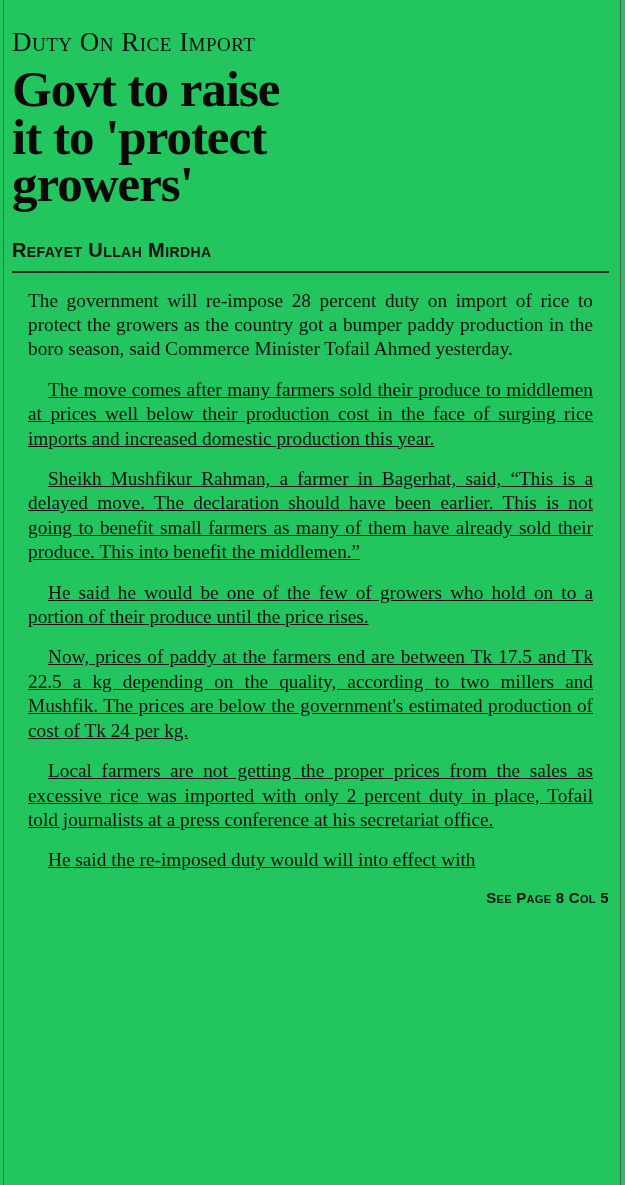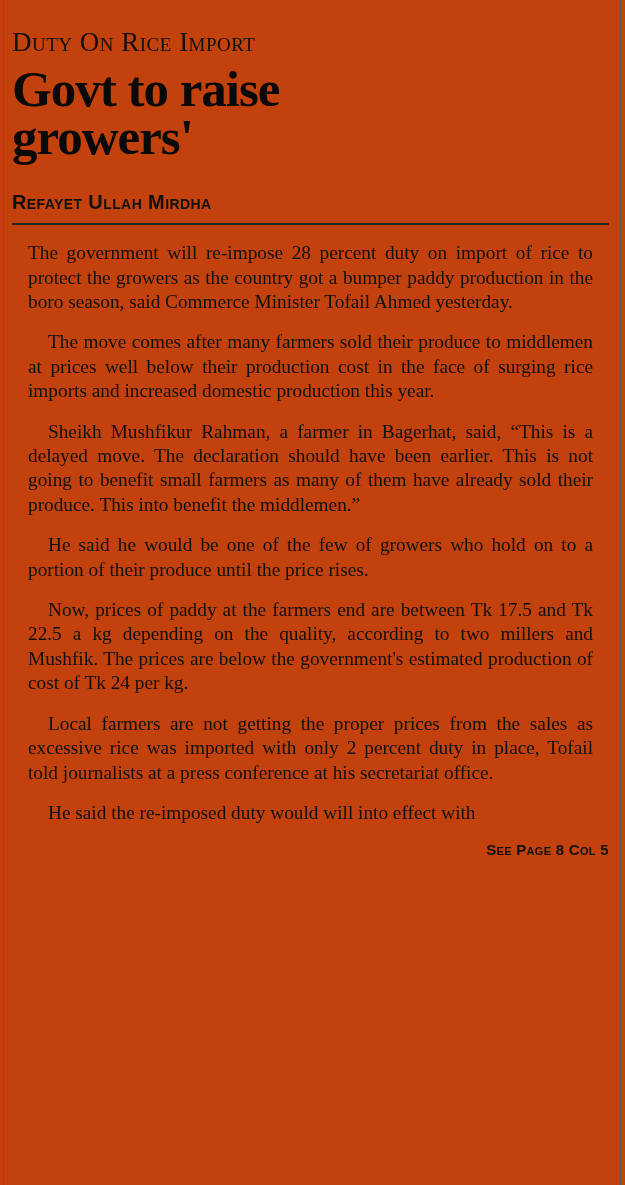--- a/index.html
+++ b/index.html
@@ -12,21 +12,21 @@
     height: 1185px;
     font-family: "Liberation Serif", serif;
     color: #111111;
     overflow: hidden;
   }
   .page {
     position: relative;
     width: 625px;
     height: 1185px;
     box-sizing: border-box;
-    background: #c2410c;
+    background: #22c55e;
   }
   
   .rule-left, .rule-right {
     position: absolute;
     top: 0;
     width: 1px;
     height: 1185px;
     background: #5a5a5a;
   }
   .rule-left { left: 3px; }
@@ -84,20 +84,21 @@
     font-size: 19.3px;
     line-height: 1.265;
     text-align: justify;
     text-justify: inter-word;
     margin: 16px;
     color: #101010;
     hyphens: auto;
   }
   .body-text p.indent {
     text-indent: 20px;
+    text-decoration: underline;
   }
   .body-text p.last {
     text-align: left;
   }
 
   .continuation {
     font-family: "Liberation Sans", sans-serif;
     font-weight: 700;
     font-size: 15px;
     letter-spacing: 0.3px;
@@ -114,20 +115,21 @@
 <div class="page">
   <div class="rule-left"></div>
   <div class="rule-right"></div>
 
   <div class="article">
 
     <div class="kicker">Duty on Rice Import</div>
 
     <h1 class="headline">
       <span class="hl-line">Govt to raise</span>
+      <span class="hl-line">it to 'protect</span>
       <span class="hl-line">growers'</span>
     </h1>
 
     <div class="byline">Refayet Ullah Mirdha</div>
 
     <hr class="hr">
 
     <div class="body-text">
       <p>The government will re-impose 28 percent duty on import of rice to protect the growers as the country got a bumper paddy production in the boro season, said Commerce Minister Tofail Ahmed yesterday.</p>
       <p class="indent">The move comes after many farmers sold their produce to middlemen at prices well below their production cost in the face of surging rice imports and increased domestic production this year.</p>

